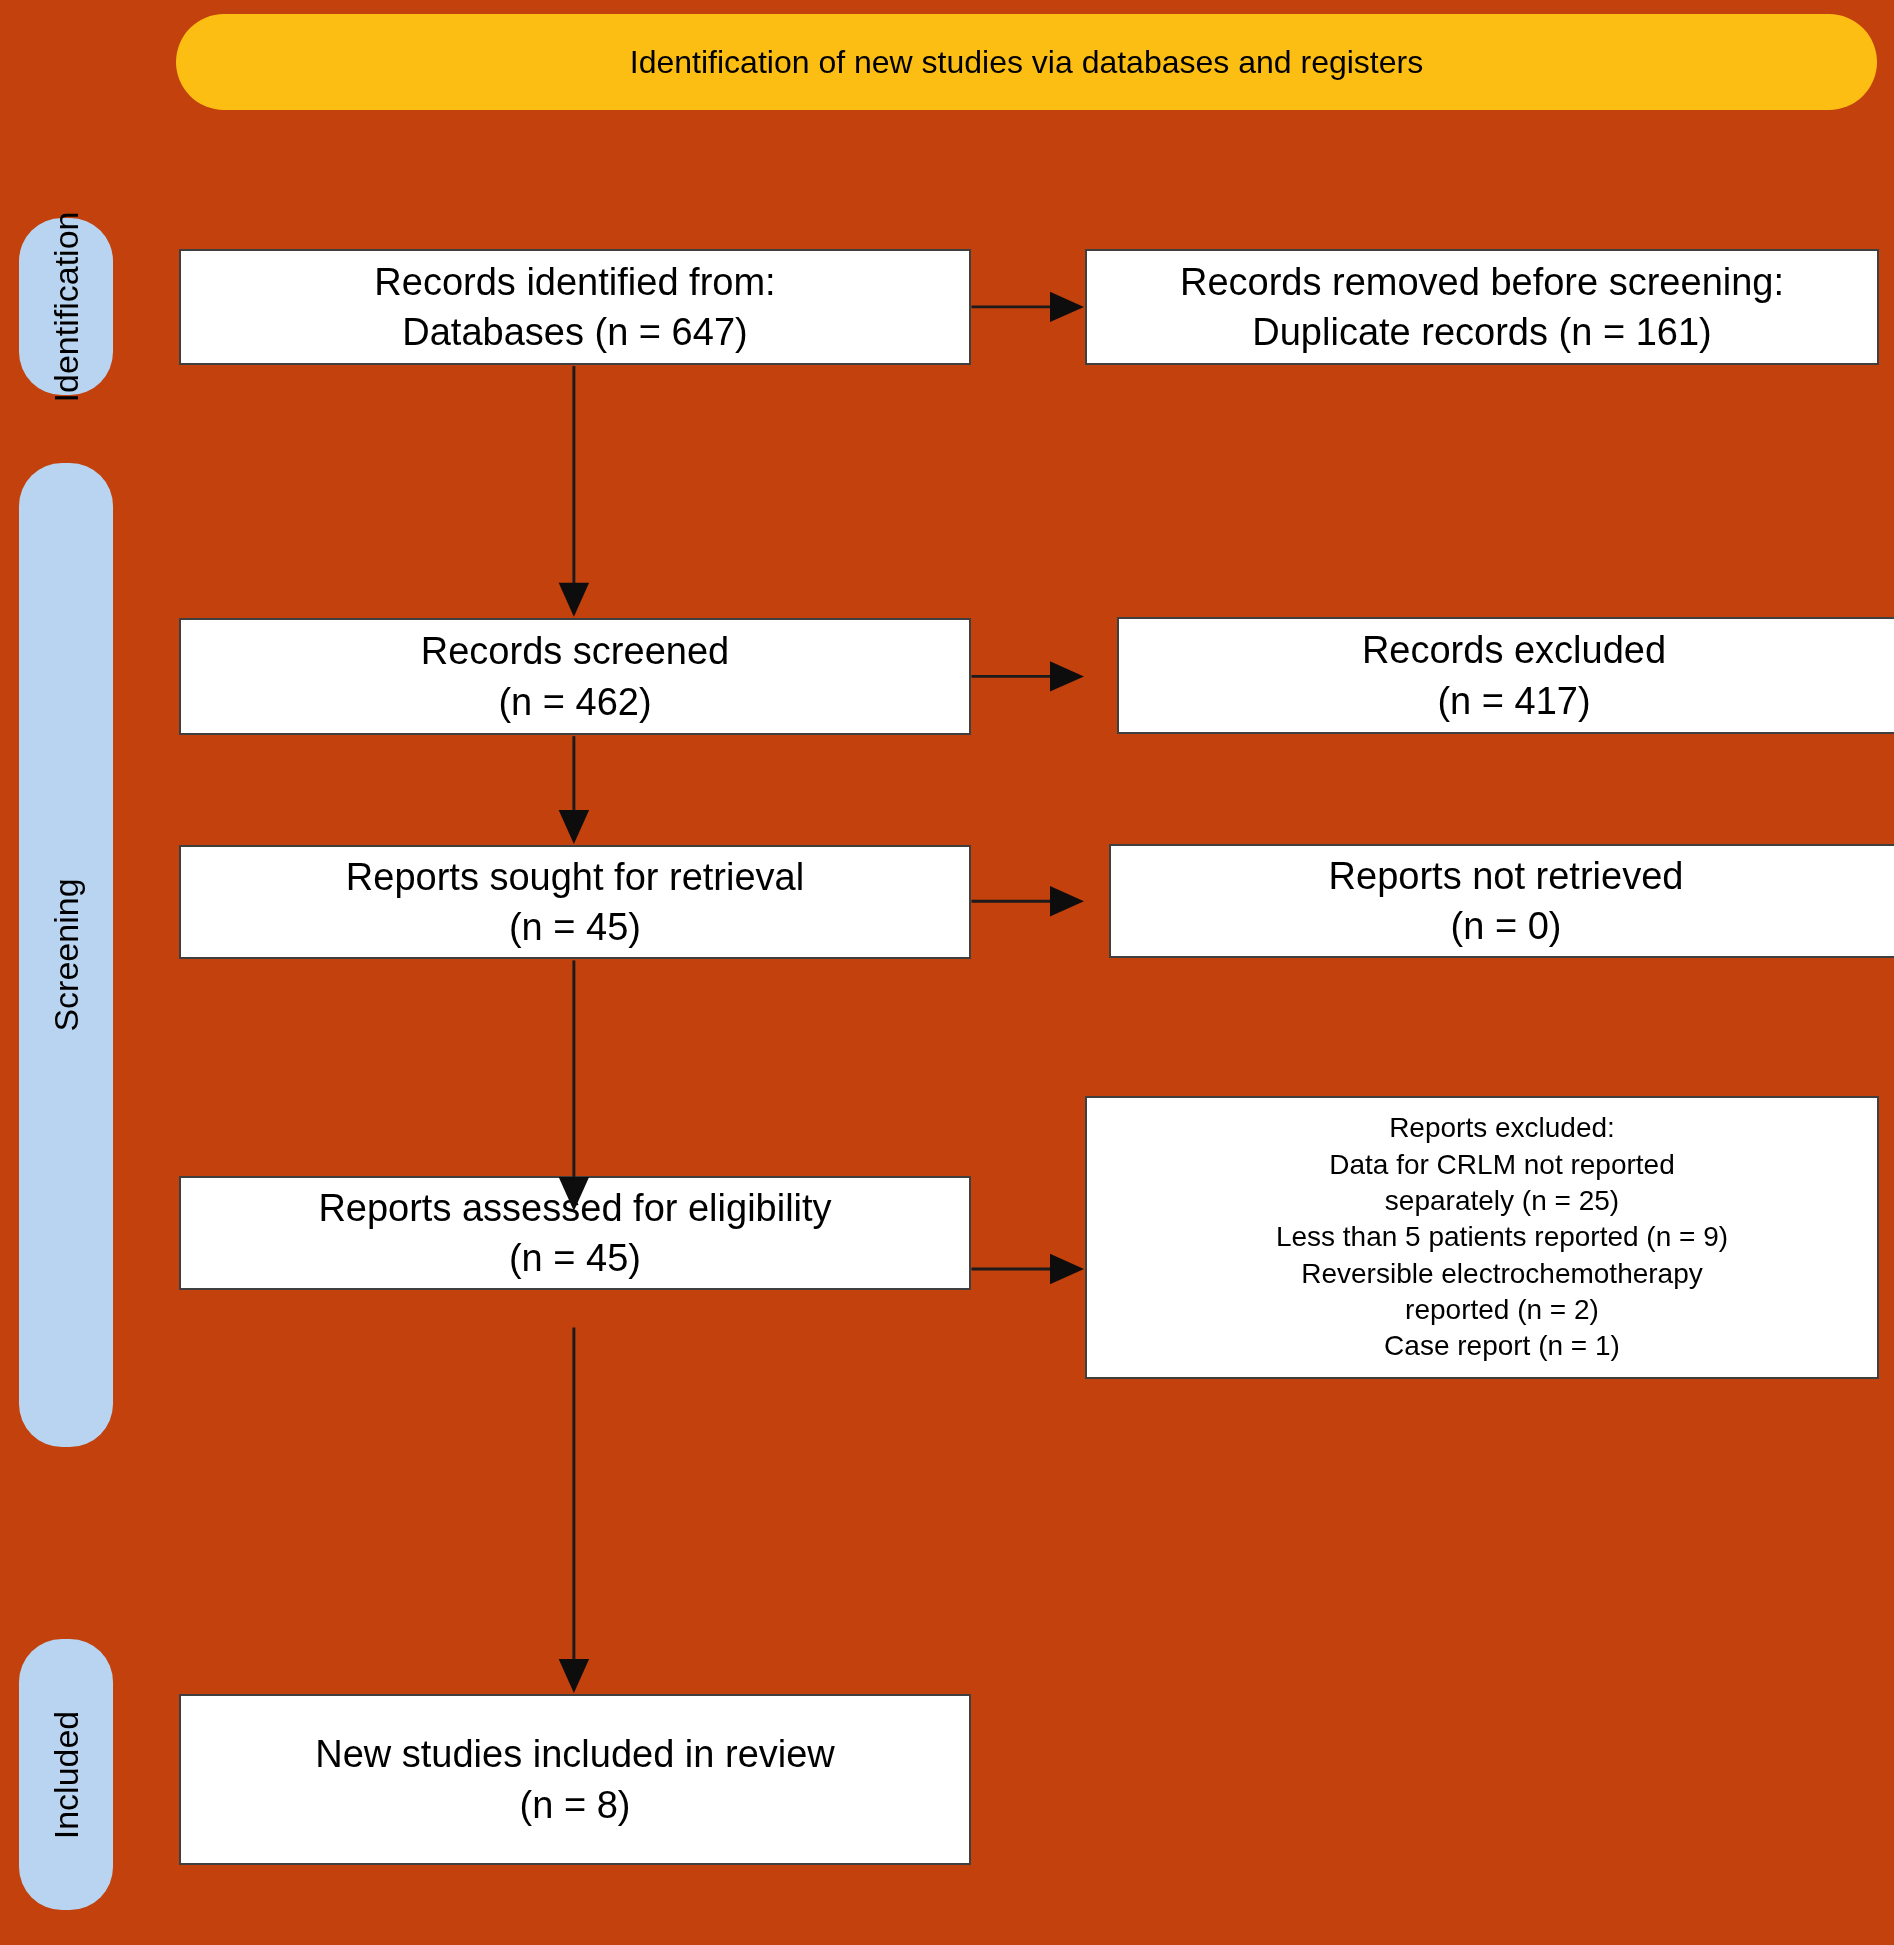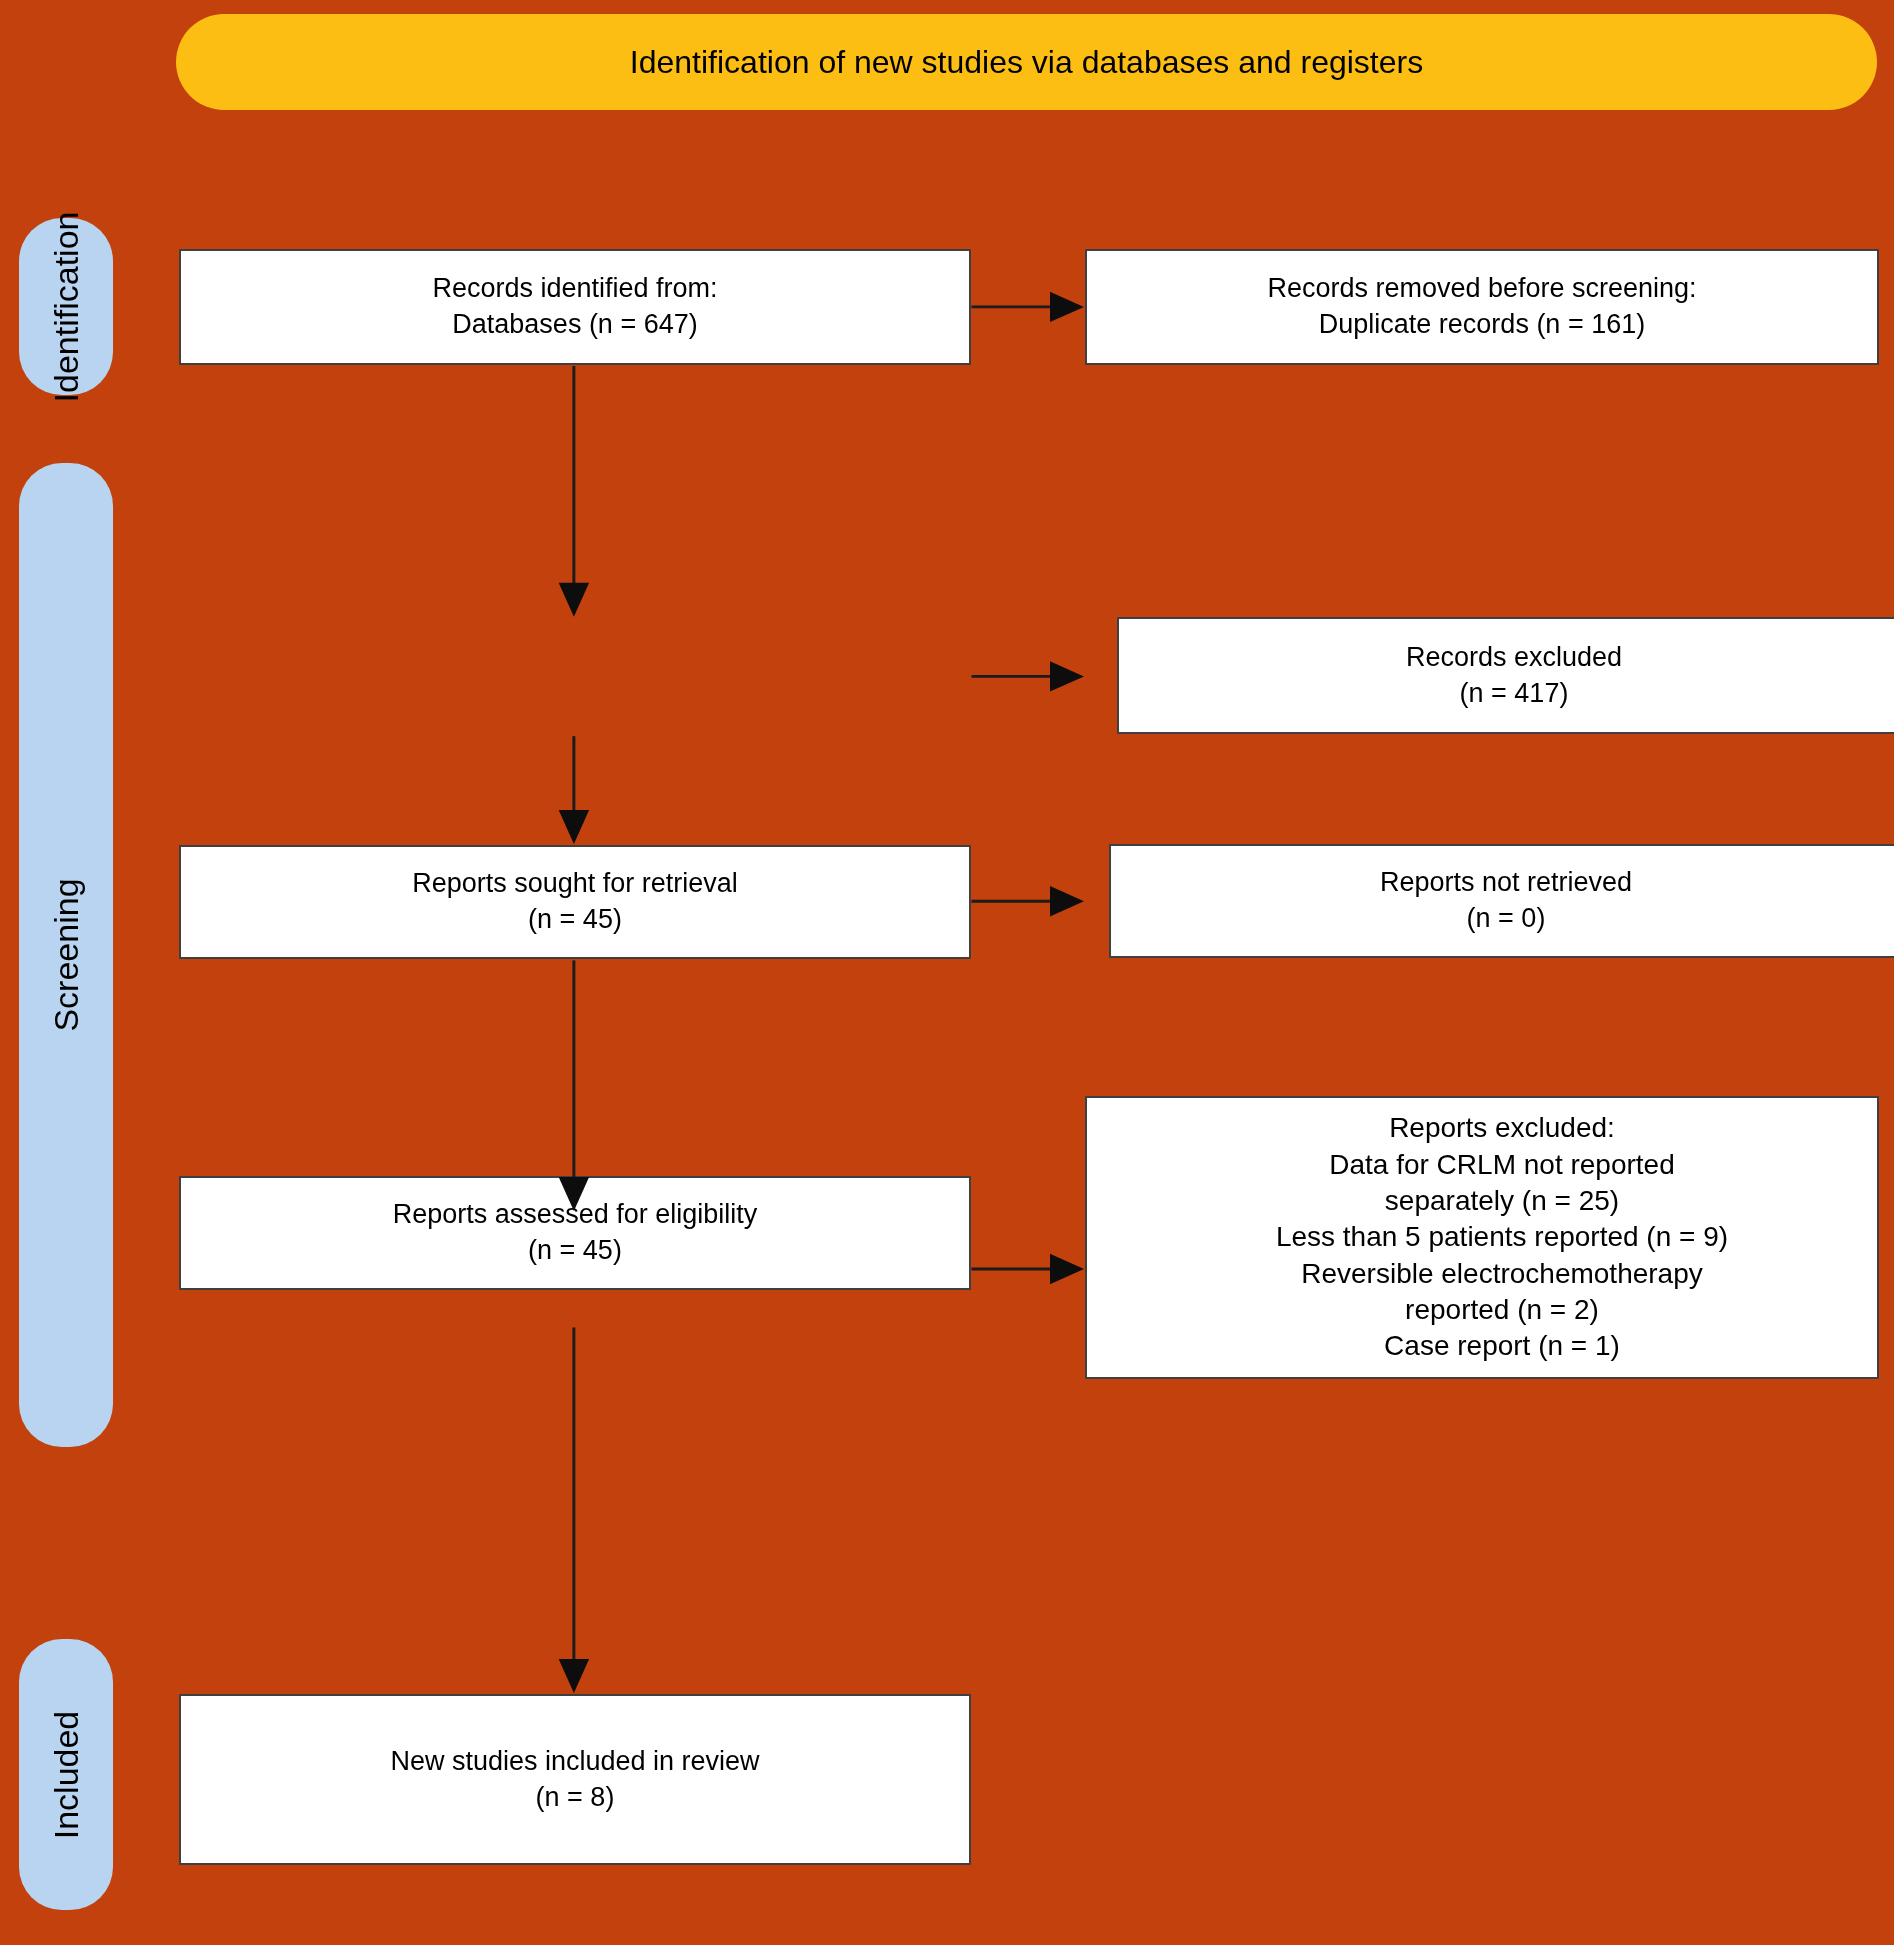--- a/index.html
+++ b/index.html
@@ -48,21 +48,21 @@
   }
 
   
   .flow-box {
     position: absolute;
     background: #ffffff;
     border: 2.3px solid #3f3f3f;
     display: flex; align-items: center; justify-content: center;
     text-align: center;
     white-space: pre-line;
-    font-size: 27px;
+    font-size: 38px;
     line-height: 1.32;
     box-sizing: border-box;
   }
   #box-identified       { left: 179px;  top: 249px;  width: 792px; height: 116px; }
   #box-removed          { left: 1085px; top: 249px;  width: 794px; height: 116px; }
   #box-screened         { left: 179px;  top: 618px; width: 792px; height: 117px; }
   #box-excluded         { left: 1085px; top: 617px; width: 794px; height: 117px; margin-left: 32px; }
   #box-sought           { left: 179px;  top: 845px; width: 792px; height: 114px; }
   #box-not-retrieved    { left: 1085px; top: 844px; width: 794px; height: 114px; margin-left: 24px; }
   #box-assessed         { left: 179px;  top: 1176px; width: 792px; height: 114px; }
@@ -93,20 +93,22 @@
     <span class="stage-label">Screening</span>
   </div>
   <div class="stage-pill" id="pill-included" style="background: rgb(184, 212, 240);">
     <span class="stage-label">Included</span>
   </div>
 
   <div class="flow-box" id="box-identified">Records identified from:
 Databases (n = 647)</div>
   <div class="flow-box" id="box-removed">Records removed before screening:
 Duplicate records (n = 161)</div>
+  <div class="flow-box" id="box-screened">Records screened
+(n = 462)</div>
   <div class="flow-box" id="box-excluded">Records excluded
 (n = 417)</div>
   <div class="flow-box" id="box-sought">Reports sought for retrieval
 (n = 45)</div>
   <div class="flow-box" id="box-not-retrieved">Reports not retrieved
 (n = 0)</div>
   <div class="flow-box" id="box-assessed">Reports assessed for eligibility
 (n = 45)</div>
   <div class="flow-box" id="box-reports-excluded">Reports excluded:
 Data for CRLM not reported

